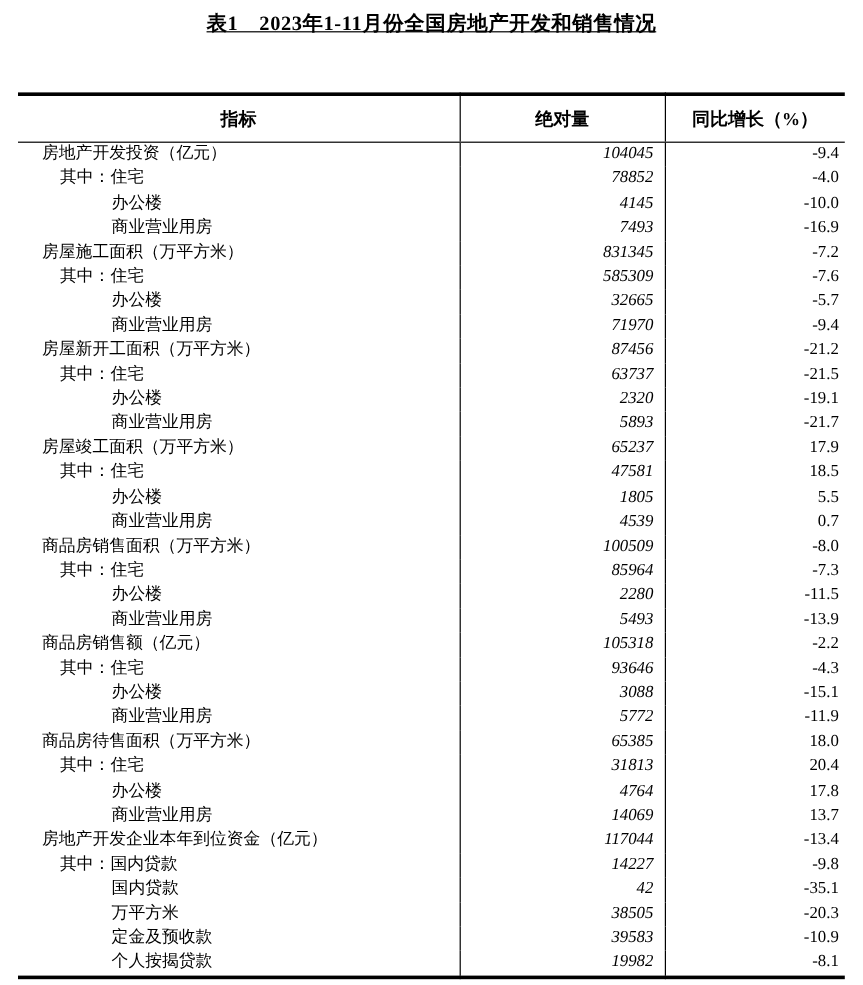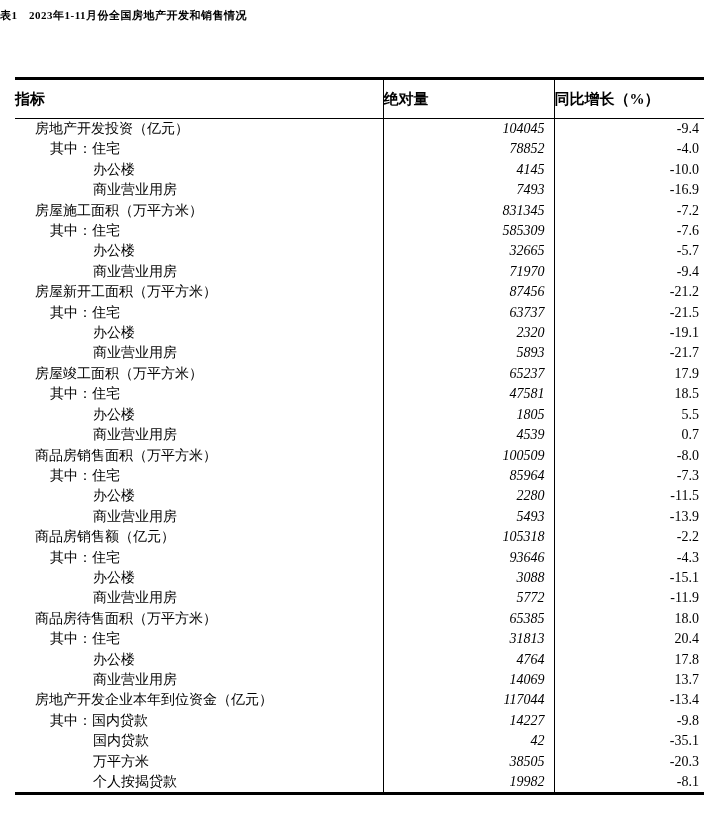--- a/index.html
+++ b/index.html
@@ -14,43 +14,45 @@
     background: #ffffff;
     color: #000000;
     font-family: "Liberation Serif", "DejaVu Serif", serif;
     overflow: hidden;
   }
   .title {
     position: absolute;
     top: 8px;
     left: 0;
     width: 100%;
-    font-size: 11px;
+    text-align: center;
+    font-size: 17px;
     font-weight: bold;
     letter-spacing: 0.5px;
     white-space: nowrap;
+    text-decoration: underline;
   }
   table.stats {
     position: absolute;
     top: 77px;
     left: 15px;
     width: 689px;
     border-collapse: collapse;
     table-layout: fixed;
     border-top: 3px solid #000000;
     border-bottom: 3px solid #000000;
   }
   col.c1 { width: 368px; }
   col.c2 { width: 171px; }
   col.c3 { width: 150px; }
   thead th {
     height: 38px;
     font-weight: bold;
     font-size: 15px;
-    text-align: left;
+    text-align: center;
     vertical-align: middle;
     border-bottom: 1.5px solid #000000;
     padding: 0;
   }
   .vline { border-left: 1px solid #000000; }
   tbody td {
     height: 20.4px;
     line-height: 20.4px;
     font-size: 14px;
     padding: 0;
@@ -270,20 +272,25 @@
     <td class="val vline">42</td>
     <td class="gro vline">-35.1</td>
   </tr>
 
   <tr>
     <td class="ind i2">万平方米</td>
     <td class="val vline">38505</td>
     <td class="gro vline">-20.3</td>
   </tr>
 
+  <tr>
+    <td class="ind i2">定金及预收款</td>
+    <td class="val vline">39583</td>
+    <td class="gro vline">-10.9</td>
+  </tr>
 
   <tr>
     <td class="ind i2">个人按揭贷款</td>
     <td class="val vline">19982</td>
     <td class="gro vline">-8.1</td>
   </tr>
 </tbody>
   </table>
 </div>
 

